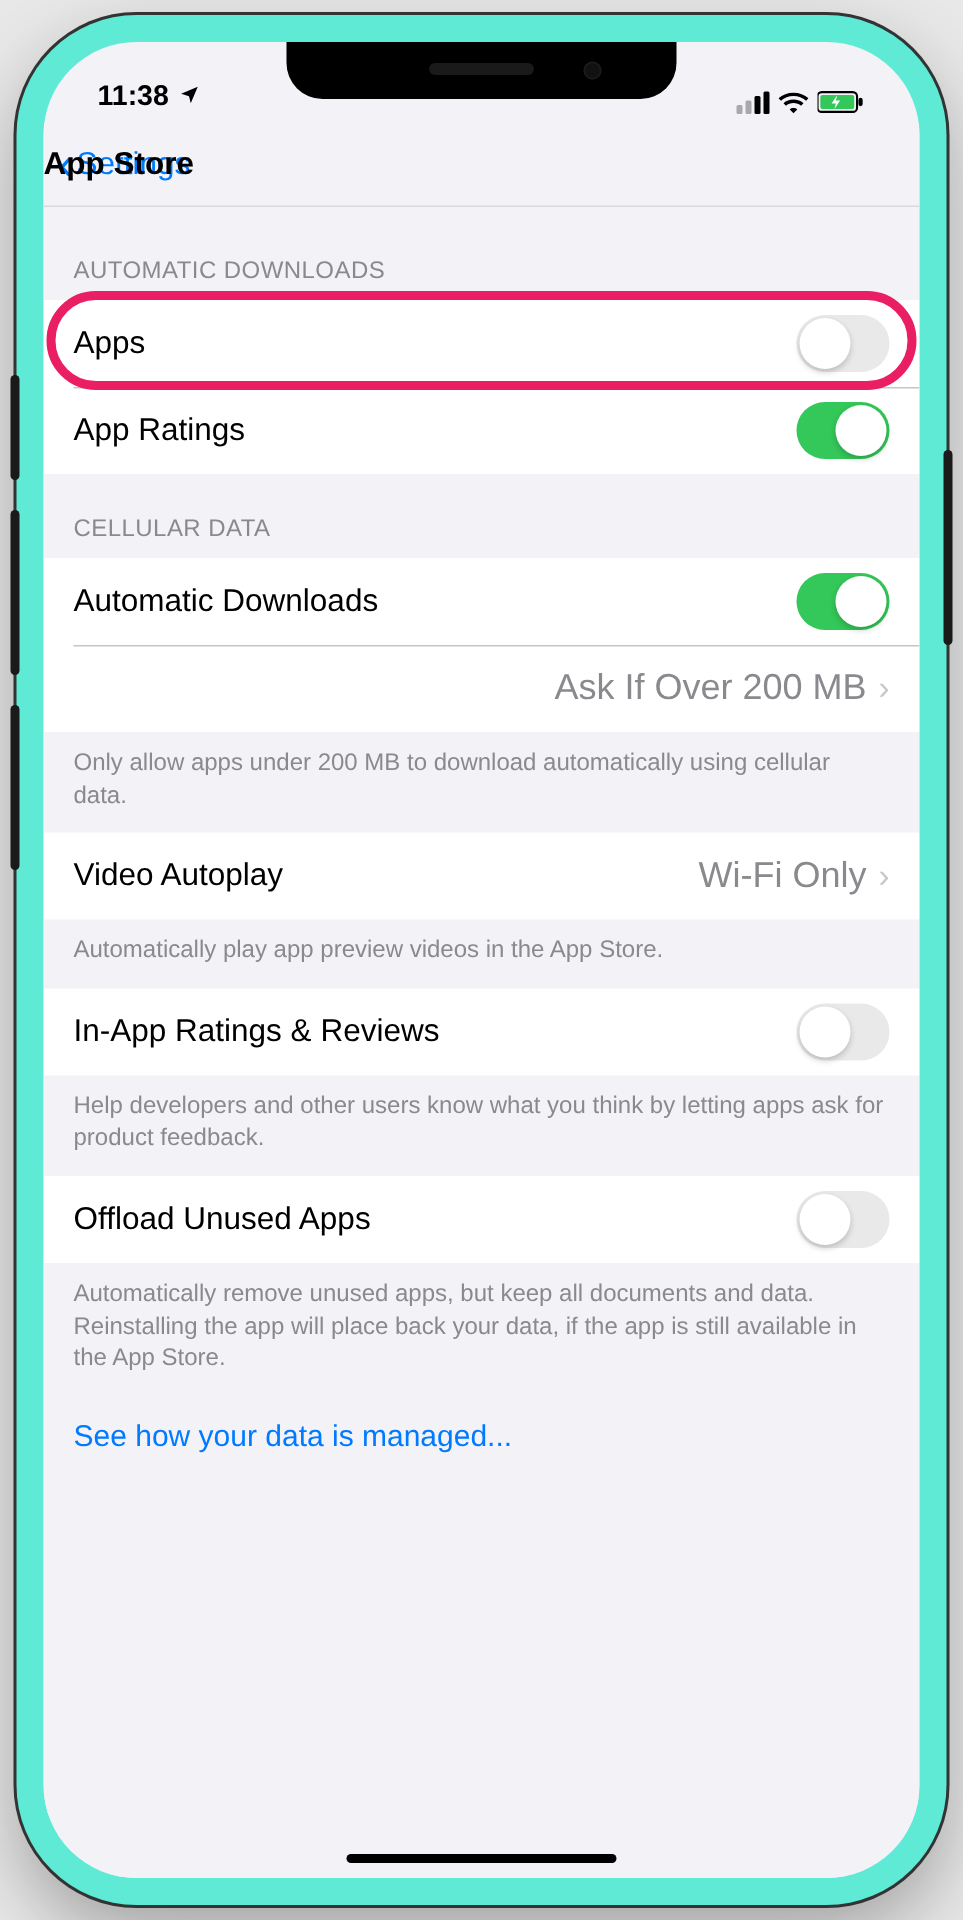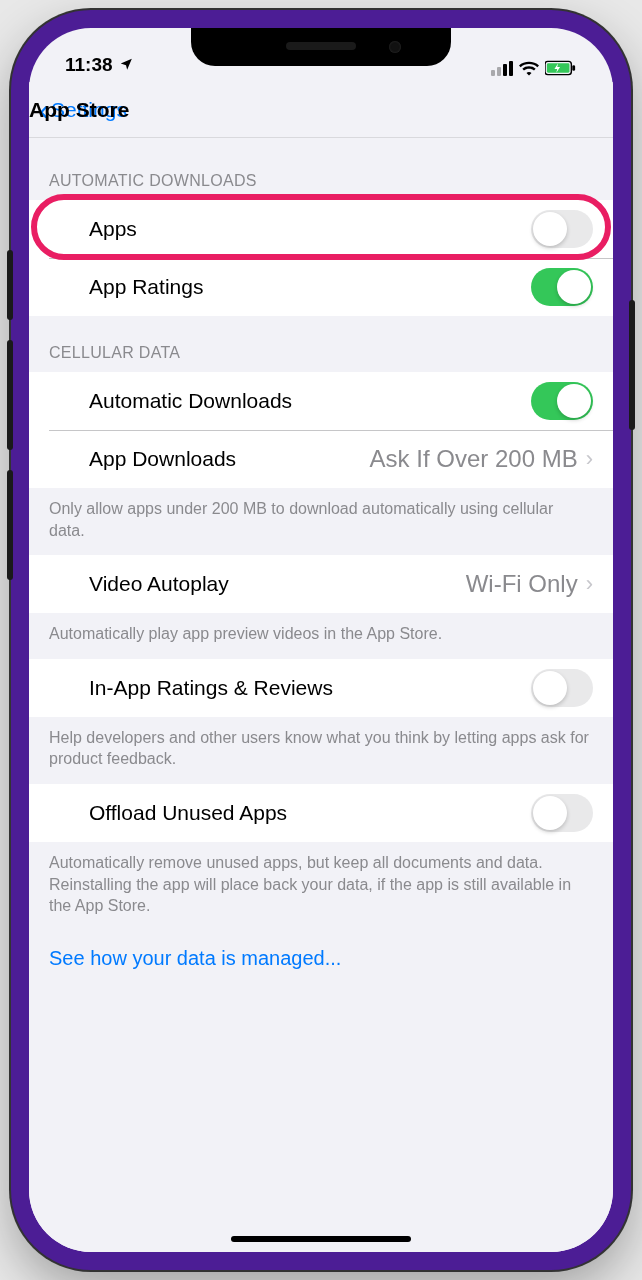--- a/index.html
+++ b/index.html
@@ -8,21 +8,21 @@
   font-family: -apple-system, "Helvetica Neue", Helvetica, Arial, sans-serif;
   display: flex;
   justify-content: center;
   align-items: center;
   width: 642px;
   height: 1280px;
 }
 .phone {
   width: 620px;
   height: 1260px;
-  background: #4c1d95;
+  background: #5eead4;
   border-radius: 80px;
   padding: 18px;
   position: relative;
   box-shadow: 0 0 0 2px #333, 0 20px 50px rgba(0,0,0,.3);
 }
 .phone-btn {
   position: absolute;
   background: #1a1a1a;
   border-radius: 3px;
 }
@@ -120,21 +120,21 @@
   padding: 0 20px;
   position: relative;
 }
 .cell + .cell::before {
   content: "";
   position: absolute;
   top: 0; left: 20px; right: 0;
   height: 0.5px;
   background: #c6c6c8;
 }
-.cell-label { font-size: 21px; color: #000; margin-left: 40px; }
+.cell-label { font-size: 21px; color: #000; }
 .cell-value { font-size: 24px; color: #8a8a8e; margin-left: auto; margin-right: 8px; }
 .chevron { color: #c7c7cc; font-size: 22px; font-weight: 400; }
 .toggle {
   width: 62px; height: 38px;
   border-radius: 19px;
   position: relative;
   flex-shrink: 0;
 }
 .toggle.off { background: #e9e9ea; }
 .toggle.on { background: #34c759; }
@@ -252,21 +252,20 @@
 
       <div class="section-header">CELLULAR DATA</div>
       <div class="cell-group">
         <div class="cell">
           <span class="cell-label">Automatic Downloads</span>
           <div class="toggle on">
               <div class="knob"></div>
             </div>
         </div>
         <div class="cell">
-          <span class="cell-label">App Downloads</span>
           <span class="cell-value">Ask If Over 200 MB</span>
           <span class="chevron">›</span>
         </div>
       </div>
       <div class="section-footer">Only allow apps under 200 MB to download automatically using cellular data.</div>
 
       <div class="cell-group">
         <div class="cell">
           <span class="cell-label">Video Autoplay</span>
           <span class="cell-value">Wi-Fi Only</span>

